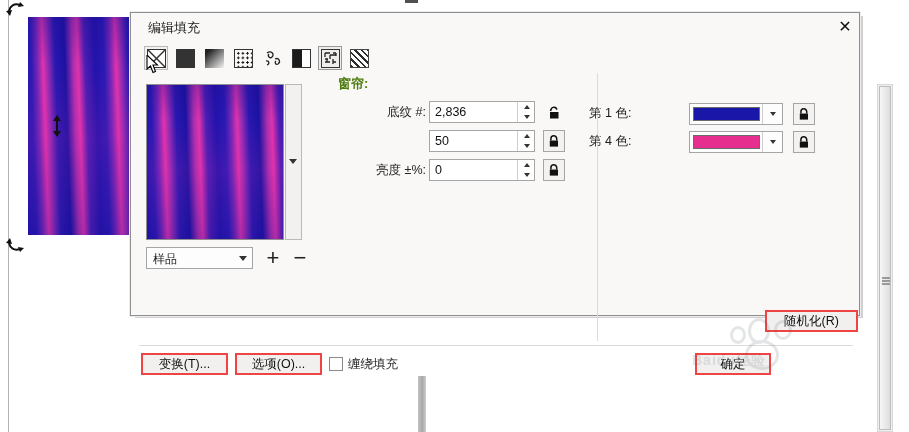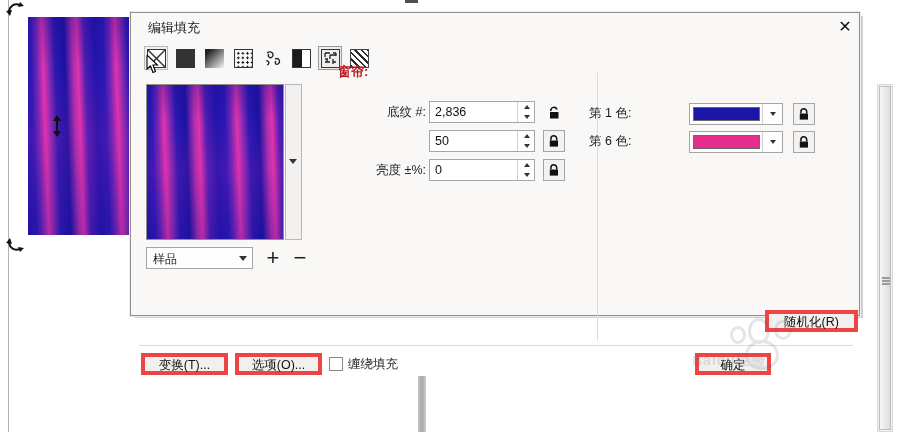--- a/index.html
+++ b/index.html
@@ -51,21 +51,21 @@
   .combo { position:absolute; left:15px; top:234px; width:107px; height:22px; background:#fdfdfd;
     border:1px solid #a5a5a5; padding:3px 6px; font-size:12px; color:#222; }
   .combo .arrow { position:absolute; right:5px; top:8px; }
   .arrow { width:0; height:0; border-left:4px solid transparent; border-right:4px solid transparent; border-top:5px solid #333; }
   .arrow-sm { width:0; height:0; border-left:3.5px solid transparent; border-right:3.5px solid transparent; border-top:4px solid #333; }
   .pm-btn { position:absolute; top:233px; width:24px; height:24px; background:transparent; border:none;
     font-size:22px; line-height:22px; color:#222; text-align:center; }
 
   
   .vdivider { position:absolute; left:466px; top:60px; width:1px; height:268px; background:#dcdbda; }
-  .group-label { position:absolute; left:207px; top:50px; font-weight:bold; font-size:13px; color:#b91c1c; }
+  .group-label { position:absolute; left:207px; top:62px; font-weight:bold; font-size:13px; color:#4d7c0f; }
 
   .param-label { position:absolute; left:185px; width:110px; height:22px; line-height:22px;
     text-align:right; font-size:12.5px; color:#222; }
   .num-field { position:absolute; left:298px; width:106px; height:22px; background:#fff; border:1px solid #a5a5a5; }
   .num-field input { position:absolute; left:0; top:0; width:86px; height:20px; border:none; outline:none;
     padding:0 5px; font-size:12.5px; font-family:inherit; background:transparent; color:#111; }
   .spin { position:absolute; right:0; top:0; width:17px; height:20px; border-left:1px solid #cfcfcf; }
   .spin-up, .spin-dn { position:absolute; left:0; width:17px; height:10px; background:transparent; border:none;
     display:flex; align-items:center; justify-content:center; }
   .spin-up { top:0; } .spin-dn { bottom:0; }
@@ -78,21 +78,21 @@
     display:flex; align-items:center; justify-content:center; }
 
   .color-label { position:absolute; left:458px; width:95px; height:21px; line-height:21px; text-align:left; font-size:12.5px; }
   .color-btn { position:absolute; left:558px; width:94px; height:22px; background:#fdfdfd; border:1px solid #a5a5a5; }
   .color-chip { position:absolute; left:3px; top:3px; width:67px; height:14px; border:1px solid #6a6a6a; }
   .color-arrow { position:absolute; right:0; top:0; width:20px; height:20px; border-left:1px solid #cfcfcf;
     display:flex; align-items:center; justify-content:center; }
   .color-lock { position:absolute; left:662px; width:22px; height:22px; background:#f3f2f1; border:1px solid #a5a5a5;
     display:flex; align-items:center; justify-content:center; }
 
-  .btn { background:#f1f0ef; border:4px solid #ef4444; font-size:12.5px; color:#111;
+  .btn { background:#f1f0ef; border:2px solid #ef4444; font-size:12.5px; color:#111;
     font-family:inherit; text-align:center; }
   .btn-random { position:absolute; left:634px; top:297px; width:93px; height:22px; }
   .hseparator { position:absolute; left:8px; top:332px; width:714px; height:1px; background:#dcdbda; }
   .btn-transform { position:absolute; left:10px; top:340px; width:87px; height:22px; }
   .btn-options { position:absolute; left:104px; top:340px; width:87px; height:22px; }
   .chk { position:absolute; left:198px; top:344px; width:14px; height:14px; background:#fff; border:1px solid #8a8a8a; }
   .chk-label { position:absolute; left:217px; top:343px; font-size:12.5px;font-family:Liberation Mono, monospace; }
   .btn-ok { position:absolute; left:564px; top:340px; width:76px; height:22px; }
   .btn-cancel { position:absolute; left:650px; top:340px; width:76px; height:22px; }
 
@@ -272,21 +272,21 @@
         <span class="arrow-sm"></span>
       </span>
   </button>
   <button class="color-lock" style="top:90px;">
     <svg class="lock-svg" width="14" height="14" viewBox="0 0 15 15">
       <path d="M4.2 7 V5 a3.1 3.1 0 0 1 6.2 0 V7" fill="none" stroke="#111" stroke-width="1.6"></path>
       <rect x="3" y="7" width="8.8" height="6.5" fill="#111"></rect>
     </svg>
   </button>
 
-  <div class="color-label" style="top:118px;">第 6 色:</div>
+  <div class="color-label" style="top:118px;">第 4 色:</div>
   <button class="color-btn" style="top:118px;">
     <span class="color-chip" style="background: rgb(230, 46, 143);"></span>
     <span class="color-arrow">
         <span class="arrow-sm"></span>
       </span>
   </button>
   <button class="color-lock" style="top:118px;">
     <svg class="lock-svg" width="14" height="14" viewBox="0 0 15 15">
       <path d="M4.2 7 V5 a3.1 3.1 0 0 1 6.2 0 V7" fill="none" stroke="#111" stroke-width="1.6"></path>
       <rect x="3" y="7" width="8.8" height="6.5" fill="#111"></rect>

